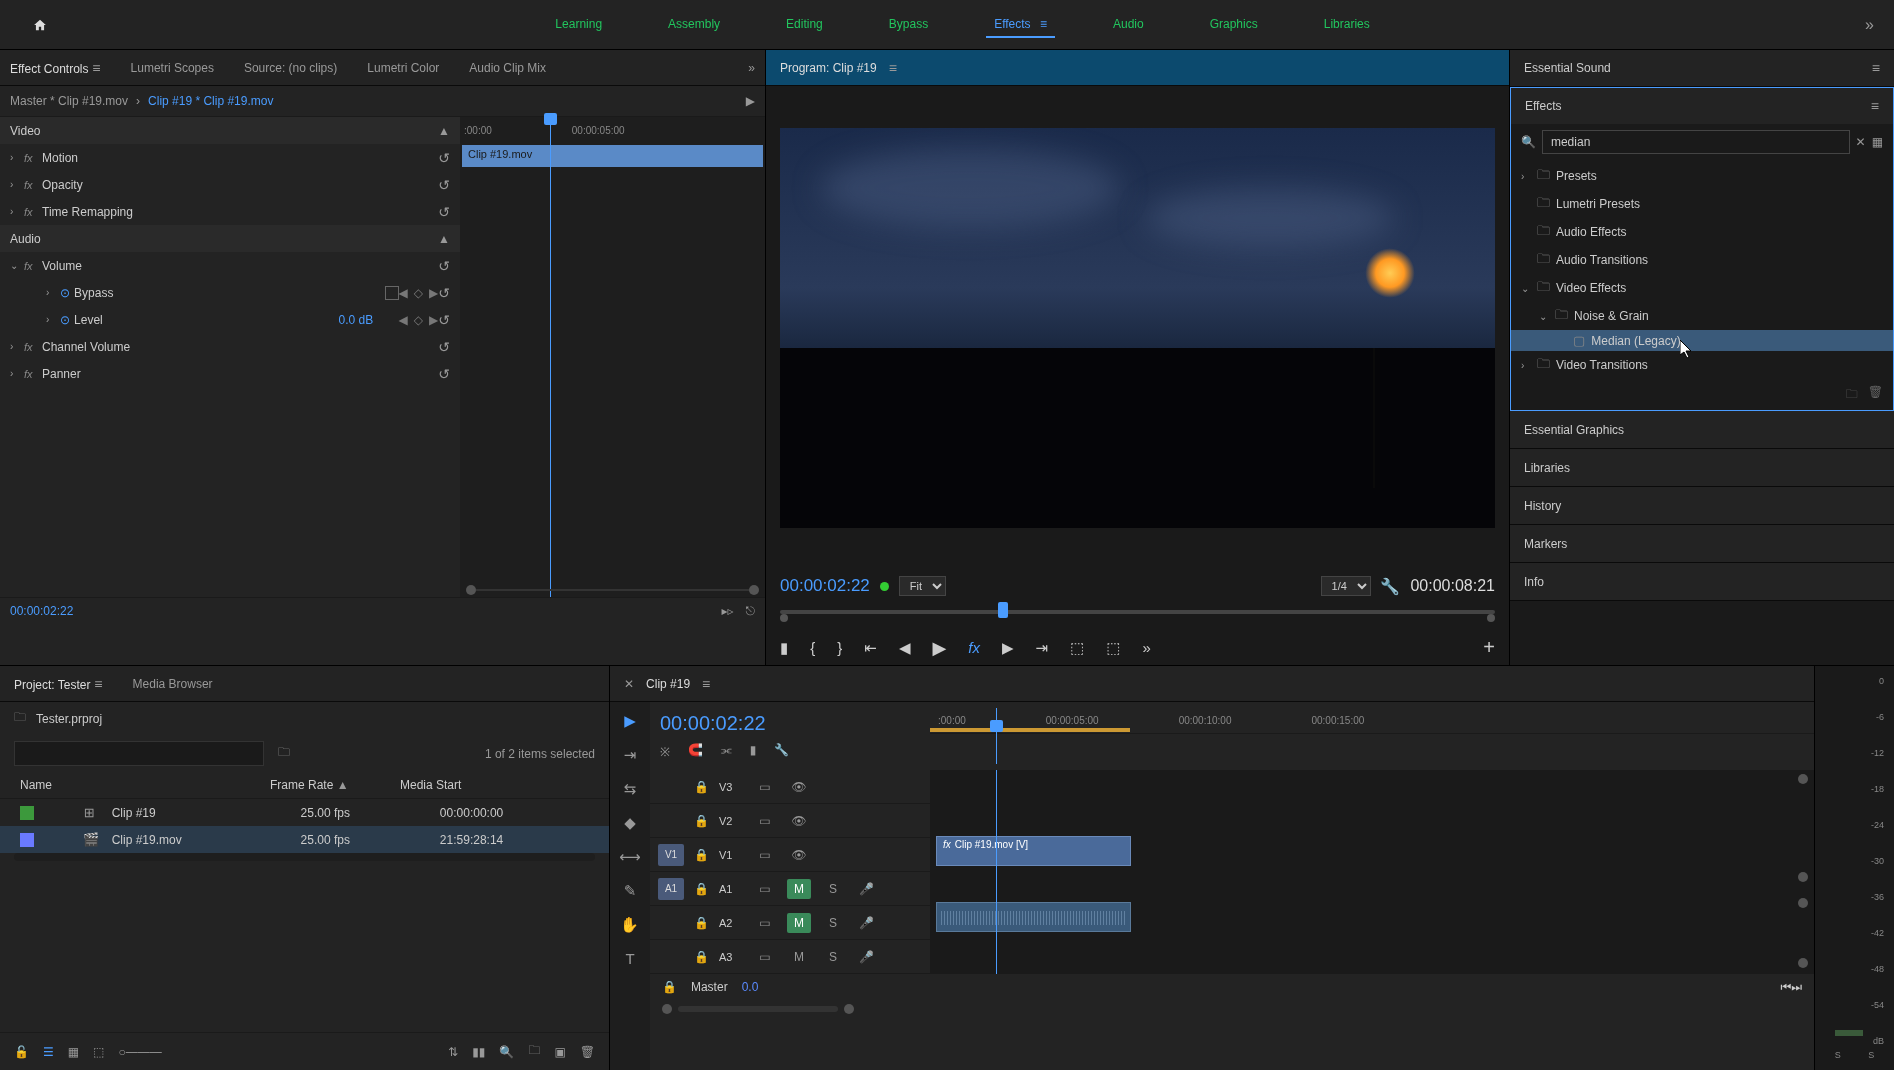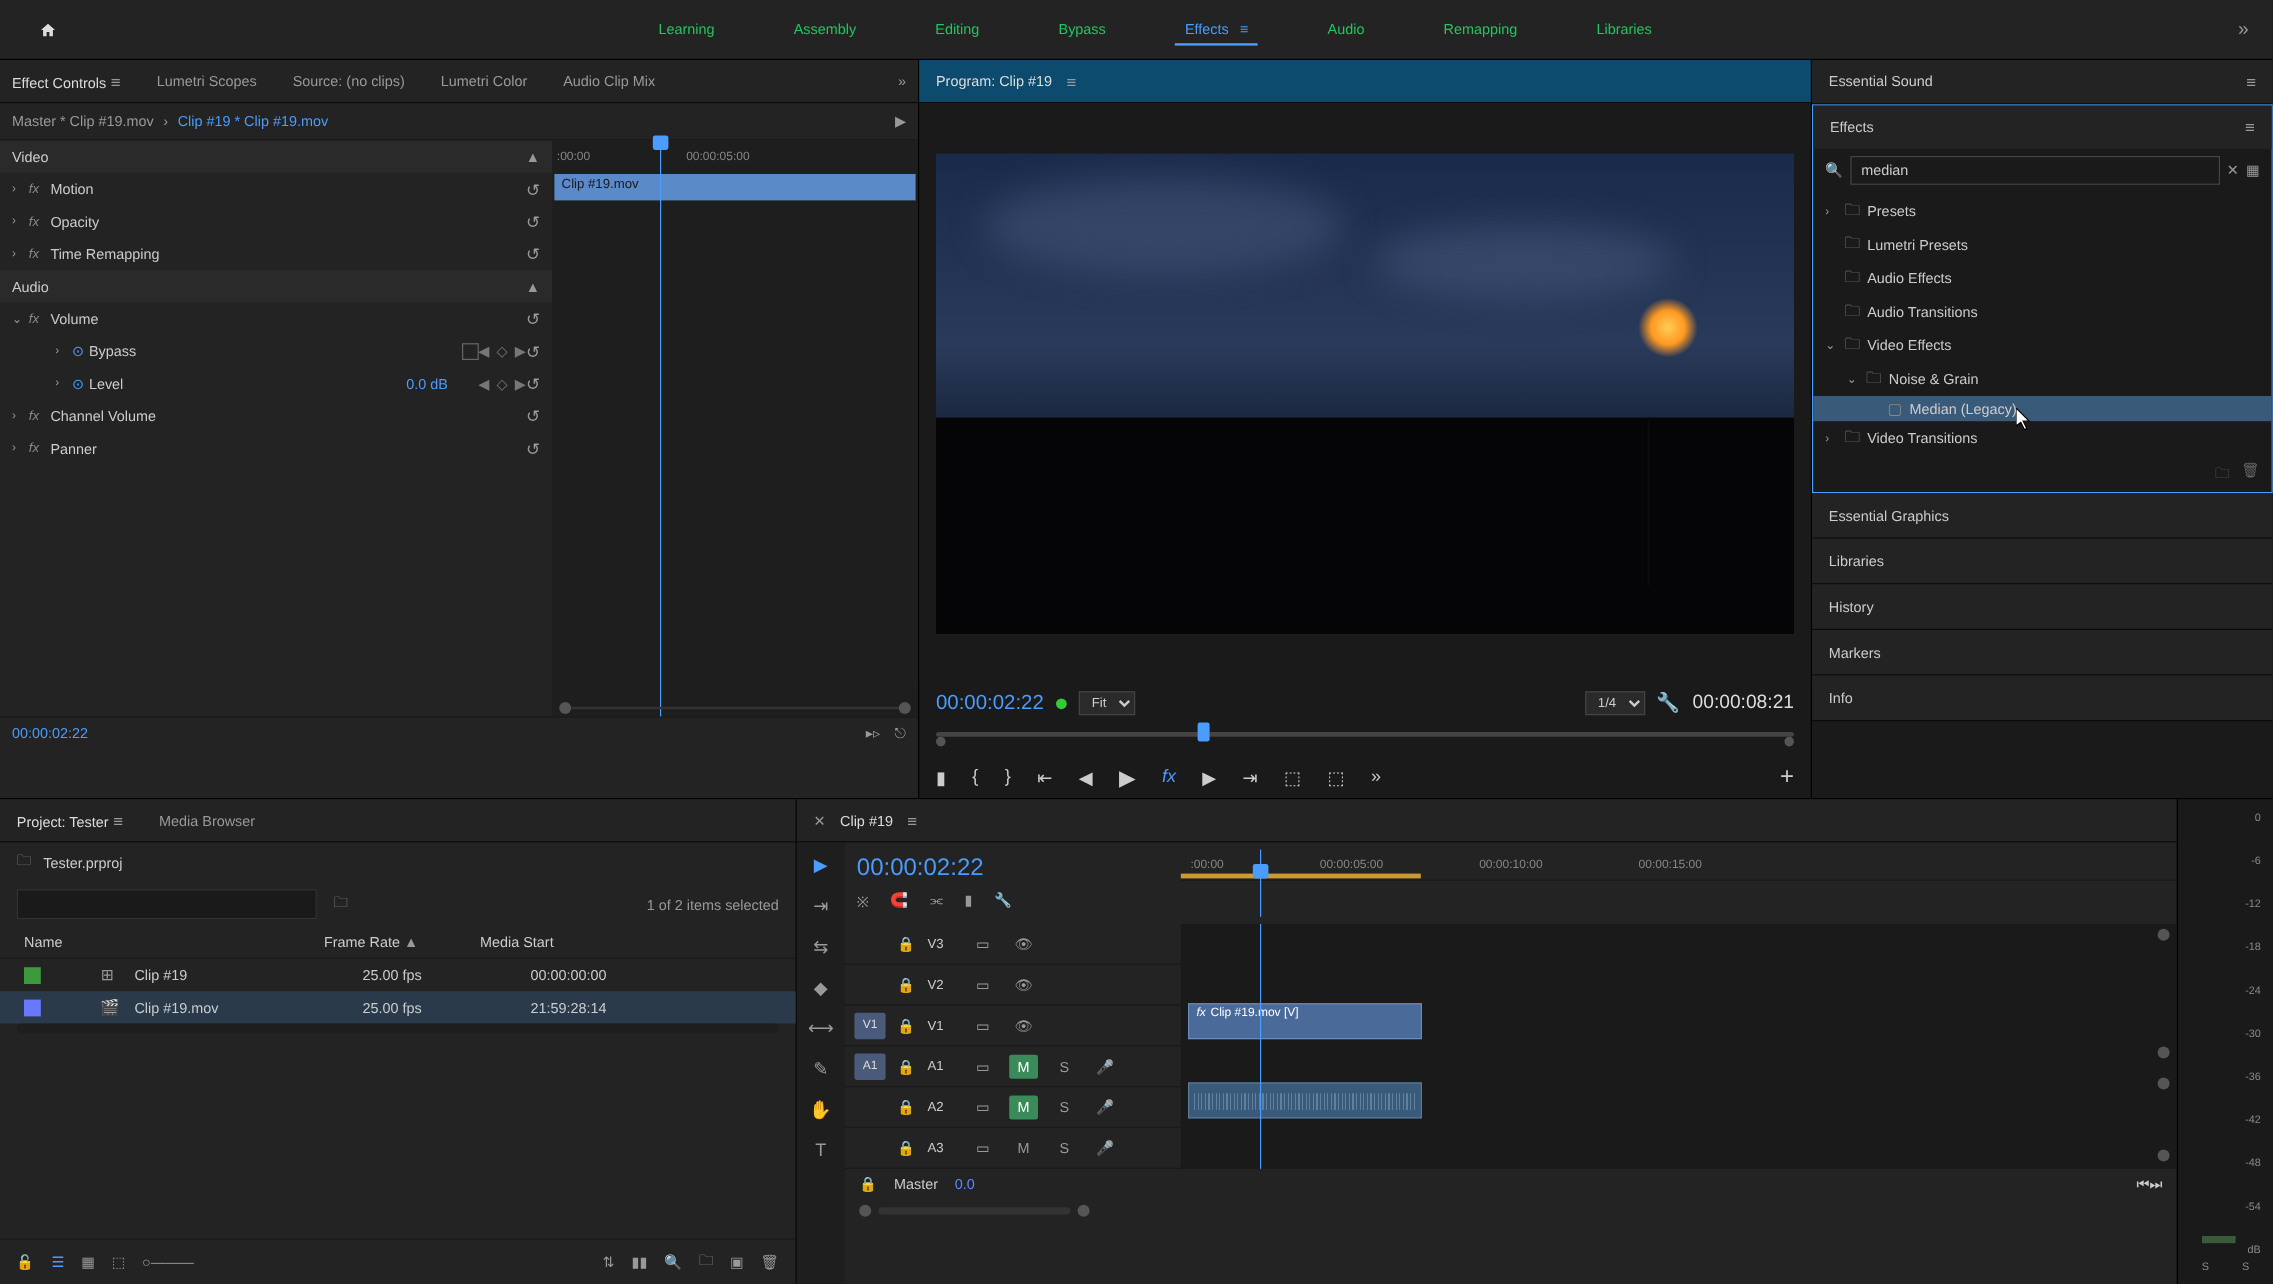--- a/index.html
+++ b/index.html
@@ -80,21 +80,21 @@
 .tree-row { display: flex; align-items: center; padding: 3px 10px; gap: 6px; cursor: pointer; }
 .tree-row.selected { background: #3a5a7a; }
 .tree-arrow { width: 10px; color: #999; font-size: 10px; }
 .tree-folder { color: #888; font-size: 13px; }
 .tree-label { color: #ccc; }
 .effects-footer { display: flex; justify-content: flex-end; padding: 4px 10px; gap: 10px; color: #666; }
 .r-collapsed { height: 38px; display: flex; align-items: center; padding: 0 14px; color: #ccc; background: #232323; border-bottom: 1px solid #0a0a0a; }
 
 
 .bottom { display: flex; height: 405px; border-top: 1px solid #000; }
-.project-panel { width: 664px; display: flex; flex-direction: column; border-right: 1px solid #000; background: #232323; justify-content: flex-end; }
+.project-panel { width: 610px; display: flex; flex-direction: column; border-right: 1px solid #000; background: #232323; justify-content: flex-end; }
 .timeline-panel { flex: 1; display: flex; flex-direction: column; background: #232323; }
 .meters-panel { width: 80px; background: #1a1a1a; border-left: 1px solid #000; }
 
 
 .proj-tabs { height: 36px; display: flex; align-items: center; padding: 0 14px; gap: 30px; border-bottom: 1px solid #0a0a0a; }
 .proj-file { padding: 6px 14px; display: flex; align-items: center; gap: 10px; color: #ccc; }
 .proj-search-row { padding: 6px 14px; display: flex; align-items: center; gap: 14px; }
 .proj-search { background: #1a1a1a; border: 1px solid #333; color: #ccc; padding: 4px 26px 4px 26px; width: 250px; position: relative; }
 .proj-sel { margin-left: auto; color: #999; }
 .proj-headers { display: flex; padding: 6px 20px; border-bottom: 1px solid #1a1a1a; color: #ccc; }
@@ -161,21 +161,21 @@
         <path d="M12 3l10 9h-3v9h-5v-6h-4v6H5v-9H2z"></path>
       </svg>
   </div>
   <div class="workspace-tabs" id="ws-tabs">
       <span class="workspace-tab">Learning</span>
       <span class="workspace-tab">Assembly</span>
       <span class="workspace-tab">Editing</span>
       <span class="workspace-tab">Bypass</span>
       <span class="workspace-tab active">Effects<span style="margin-left: 6px;"> ≡</span></span>
       <span class="workspace-tab">Audio</span>
-      <span class="workspace-tab">Remapping</span>
+      <span class="workspace-tab">Graphics</span>
       <span class="workspace-tab">Libraries</span>
     </div>
   <div class="workspace-more">»</div>
 </div>
 
 <div class="main">
 
   <div class="left-col">
     <div class="panel-tabs" id="left-tabs">
       <span class="panel-tab active">Effect Controls<span class="tab-menu"> ≡</span></span>

